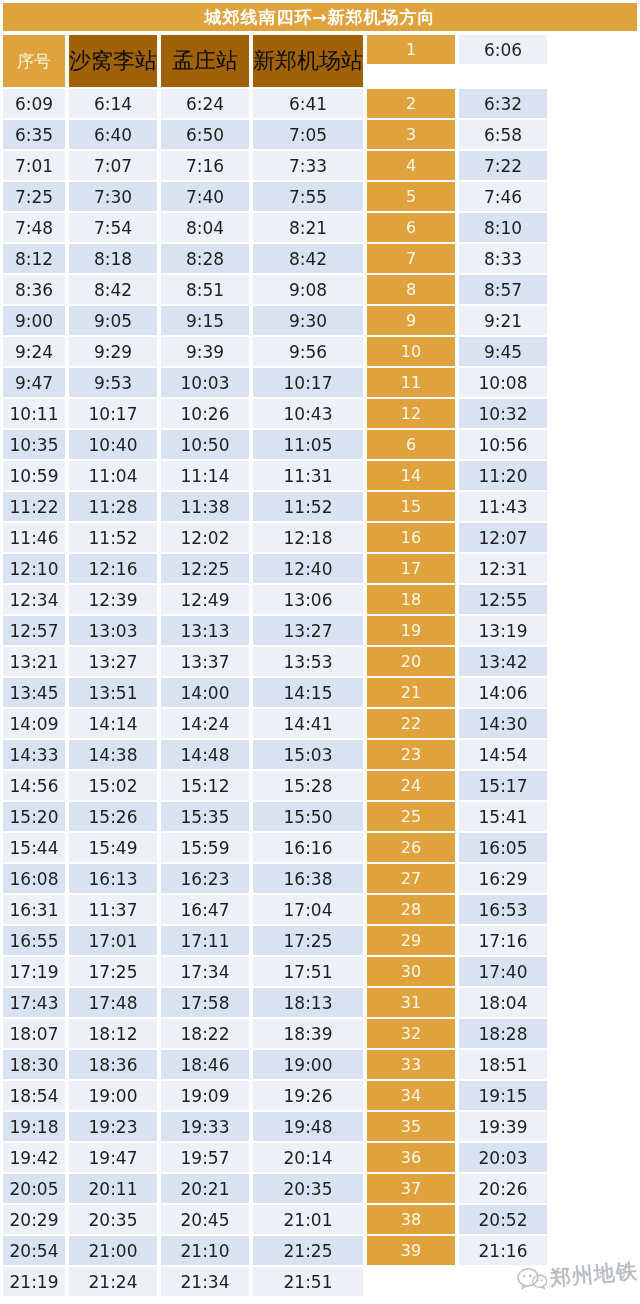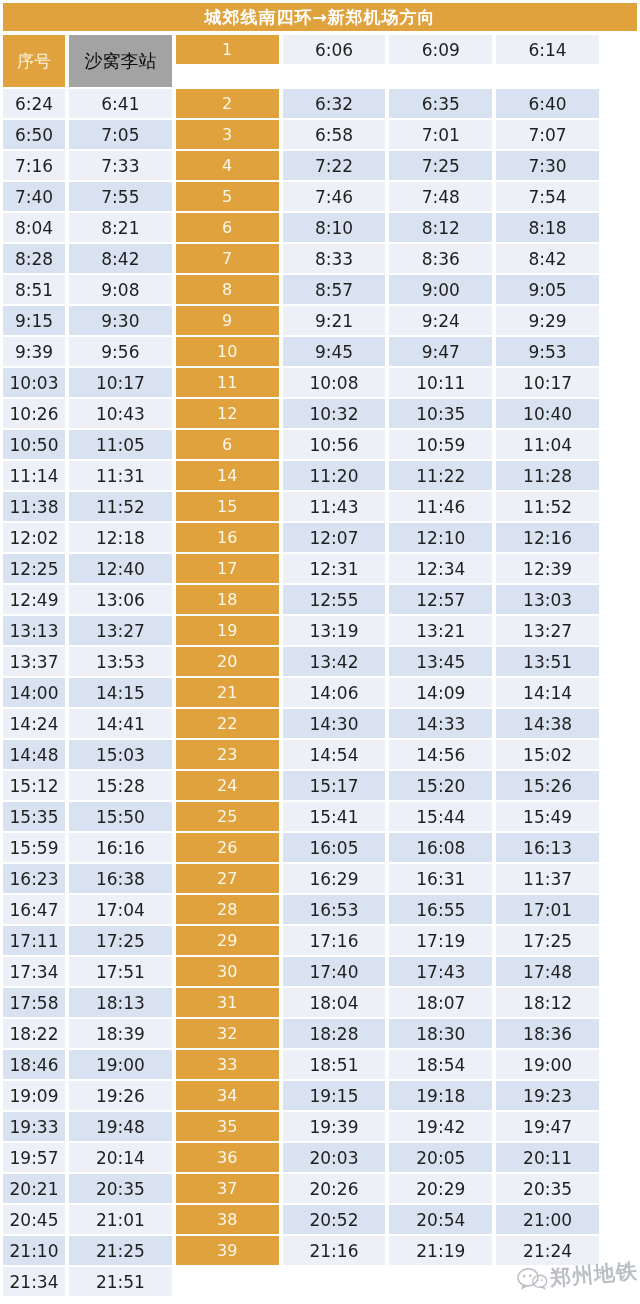--- a/index.html
+++ b/index.html
@@ -27,27 +27,27 @@
     display: flex;
     align-items: center;
     justify-content: center;
     margin-bottom: 4px;
   }
   .grid {
     display: grid;
     grid-template-columns: 62px repeat(5, 1fr);
     column-gap: 4px;
     row-gap: 2px;
-    width: 596px;
+    width: 544px;
   }
   .hcell {
     height: 52px;
-    background: #a3a3a3;
+    background: #a16207;
     color: #0d0d0d;
-    font-size: 18px;
+    font-size: 22px;
     display: flex;
     align-items: center;
     justify-content: center;
     white-space: nowrap;
   }
   .hcell.hno {
     background: #dfa23c;
     color: #fbf3e0;
     font-size: 17px;
   }
@@ -94,20 +94,22 @@
 </head>
 <body>
 
 <div class="page">
 
   <div class="title-bar">城郊线南四环→新郑机场方向</div>
 
   <div class="grid">
     <div class="hcell hno">序号</div>
     <div class="hcell">沙窝李站</div>
+    <div class="hcell">孟庄站</div>
+    <div class="hcell">新郑机场站</div>
 
   <div class="ncell">1</div>
       <div class="tcell">6:06</div>
       <div class="tcell">6:09</div>
       <div class="tcell">6:14</div>
       <div class="tcell">6:24</div>
       <div class="tcell">6:41</div>
       <div class="ncell">2</div>
       <div class="tcell alt">6:32</div>
       <div class="tcell alt">6:35</div>

